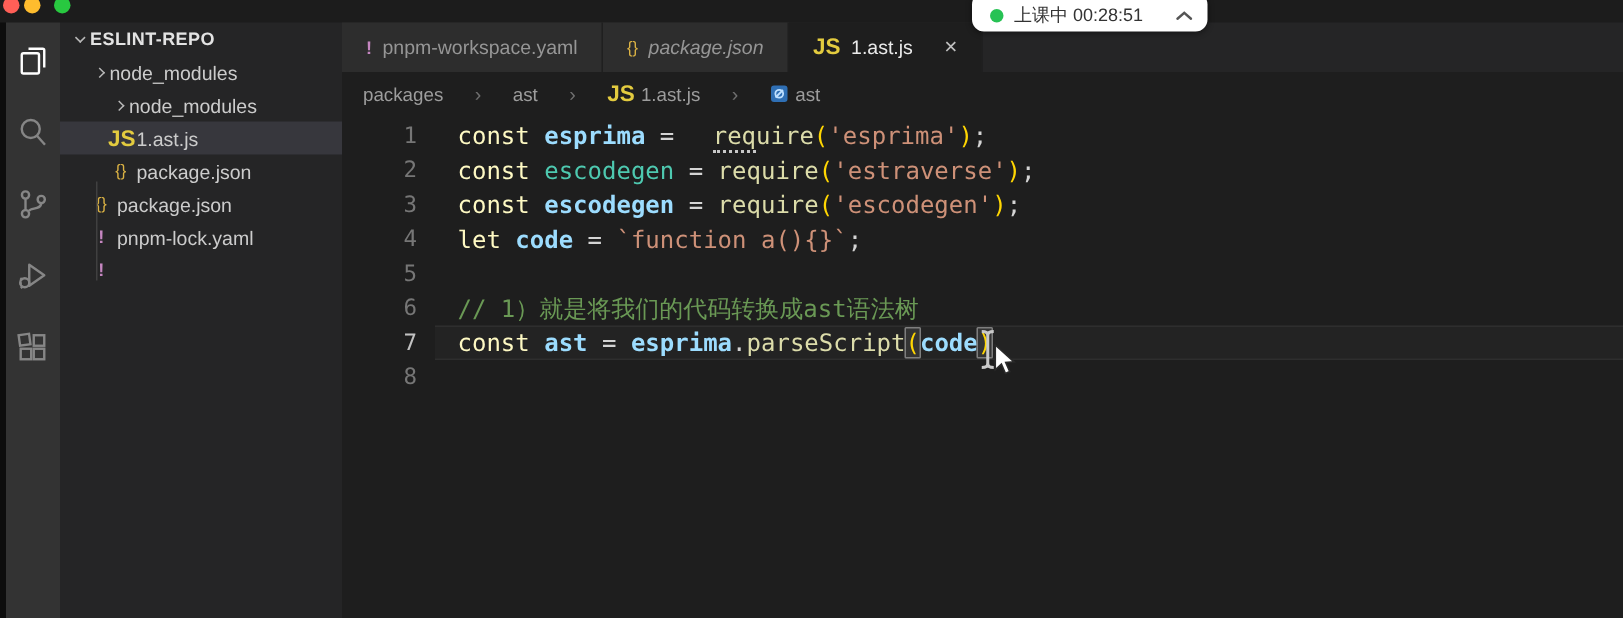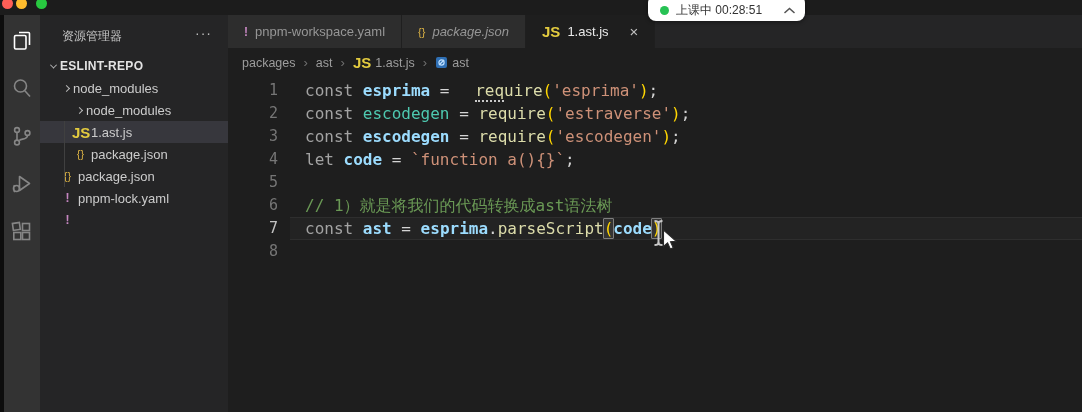--- a/index.html
+++ b/index.html
@@ -43,33 +43,33 @@
 
   
   .editor-group { flex:1; display:flex; flex-direction:column; background:#1e1e1e; min-width:0; }
   .tabbar { height:33px; background:#252526; display:flex; }
   .tab { display:flex; align-items:center; gap:7px; padding:0 16px; background:#2d2d2d; color:#969696; font-size:13px; border-right:1px solid #1f1f1f; cursor:pointer; }
   .tab.active { background:#1e1e1e; color:#eaeaea; }
   .tab .fi { width:auto; margin-right:0; }
   .tab-label.italic { font-style:italic; }
   .tab-close { margin-left:14px; font-size:15px; color:#c0c0c0; cursor:pointer; line-height:1; }
 
-  .breadcrumb { height:29px; display:flex; align-items:center; padding-left:14px; font-size:12.5px; color:#9d9d9d; gap:8px; white-space:nowrap; }
+  .breadcrumb { height:29px; display:flex; align-items:center; padding-left:14px; font-size:12.5px; color:#9d9d9d; gap:21px; white-space:nowrap; }
   .bc-sep { color:#6f6f6f; font-size:13px; }
   .bc-item { display:flex; align-items:center; gap:4px; cursor:pointer; }
   .bc-item .fi { width:auto; margin:0; }
 
   
   .code { flex:1; font-family:"DejaVu Sans Mono", monospace; font-size:16px; padding-top:2px; }
   .code-line { display:flex; height:23px; line-height:23px; }
   .gutter { width:62px; flex:none; text-align:right; padding-right:12px; color:#767676; font-size:15px; }
   .code-line.current .gutter { color:#c2c2c2; }
   .line-content { flex:1; padding-left:15px; white-space:pre; }
   .code-line.current .line-content { border-top:1px solid #2e2e2e; border-bottom:1px solid #2e2e2e; background:rgba(255,255,255,0.025); line-height:21px; }
-  .tok.k  { color:#a3a3a3;text-align:right; }
+  .tok.k  { color:#fef9c3;text-align:right; }
   .tok.v  { color:#9cdcfe;font-weight:bold; }
   .tok.cl { color:#4ec9b0; }
   .tok.f  { color:#dcdcaa; }
   .tok.p  { color:#d4d4d4; }
   .tok.b  { color:#ffd602; }
   .tok.s  { color:#ce9178; }
   .tok.c  { color:#6a9955; }
   .tok.hint { border-bottom:2px dotted #c8c8c8;margin-left:16px; }
   .tok.bm { color:#ffd602; border:1px solid #7e7e7e; background:rgba(120,120,120,0.2); margin:0 -1px; border-radius:1px; }
 
@@ -128,24 +128,20 @@
         <svg width="24" height="24" viewBox="0 0 24 24">
           <rect x="12.5" y="3.5" width="7" height="7"></rect>
           <rect x="12.5" y="12.5" width="7" height="7"></rect>
           <rect x="3.8" y="12.5" width="7" height="7"></rect>
           <rect x="2.8" y="3" width="7" height="7" transform="rotate(-8 6 6)"></rect>
         </svg>
       </div>
     </div>
 
     <div class="sidebar">
-      <div class="sidebar-header">
-        <span class="sidebar-title">资源管理器</span>
-        <span class="sidebar-more">···</span>
-      </div>
       <div class="tree" id="tree">
           <div class="tree-row rootrow" style="padding-left: 6px;">
             <span class="chev down">
               <i></i>
             </span>
             <span class="tree-label">ESLINT-REPO</span>
           </div>
           <div class="tree-row" style="padding-left: 19px;">
             <span class="chev right">
               <i></i>

